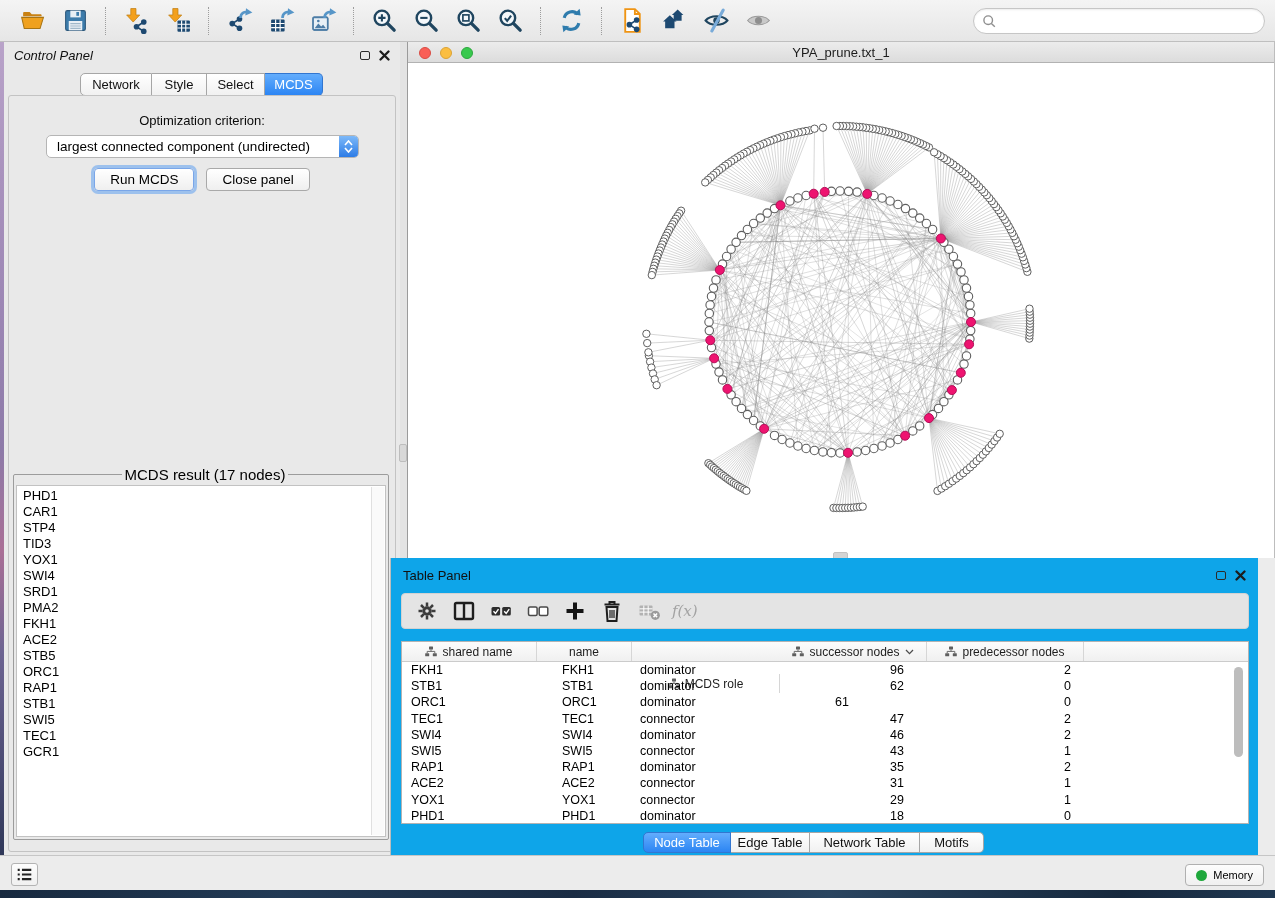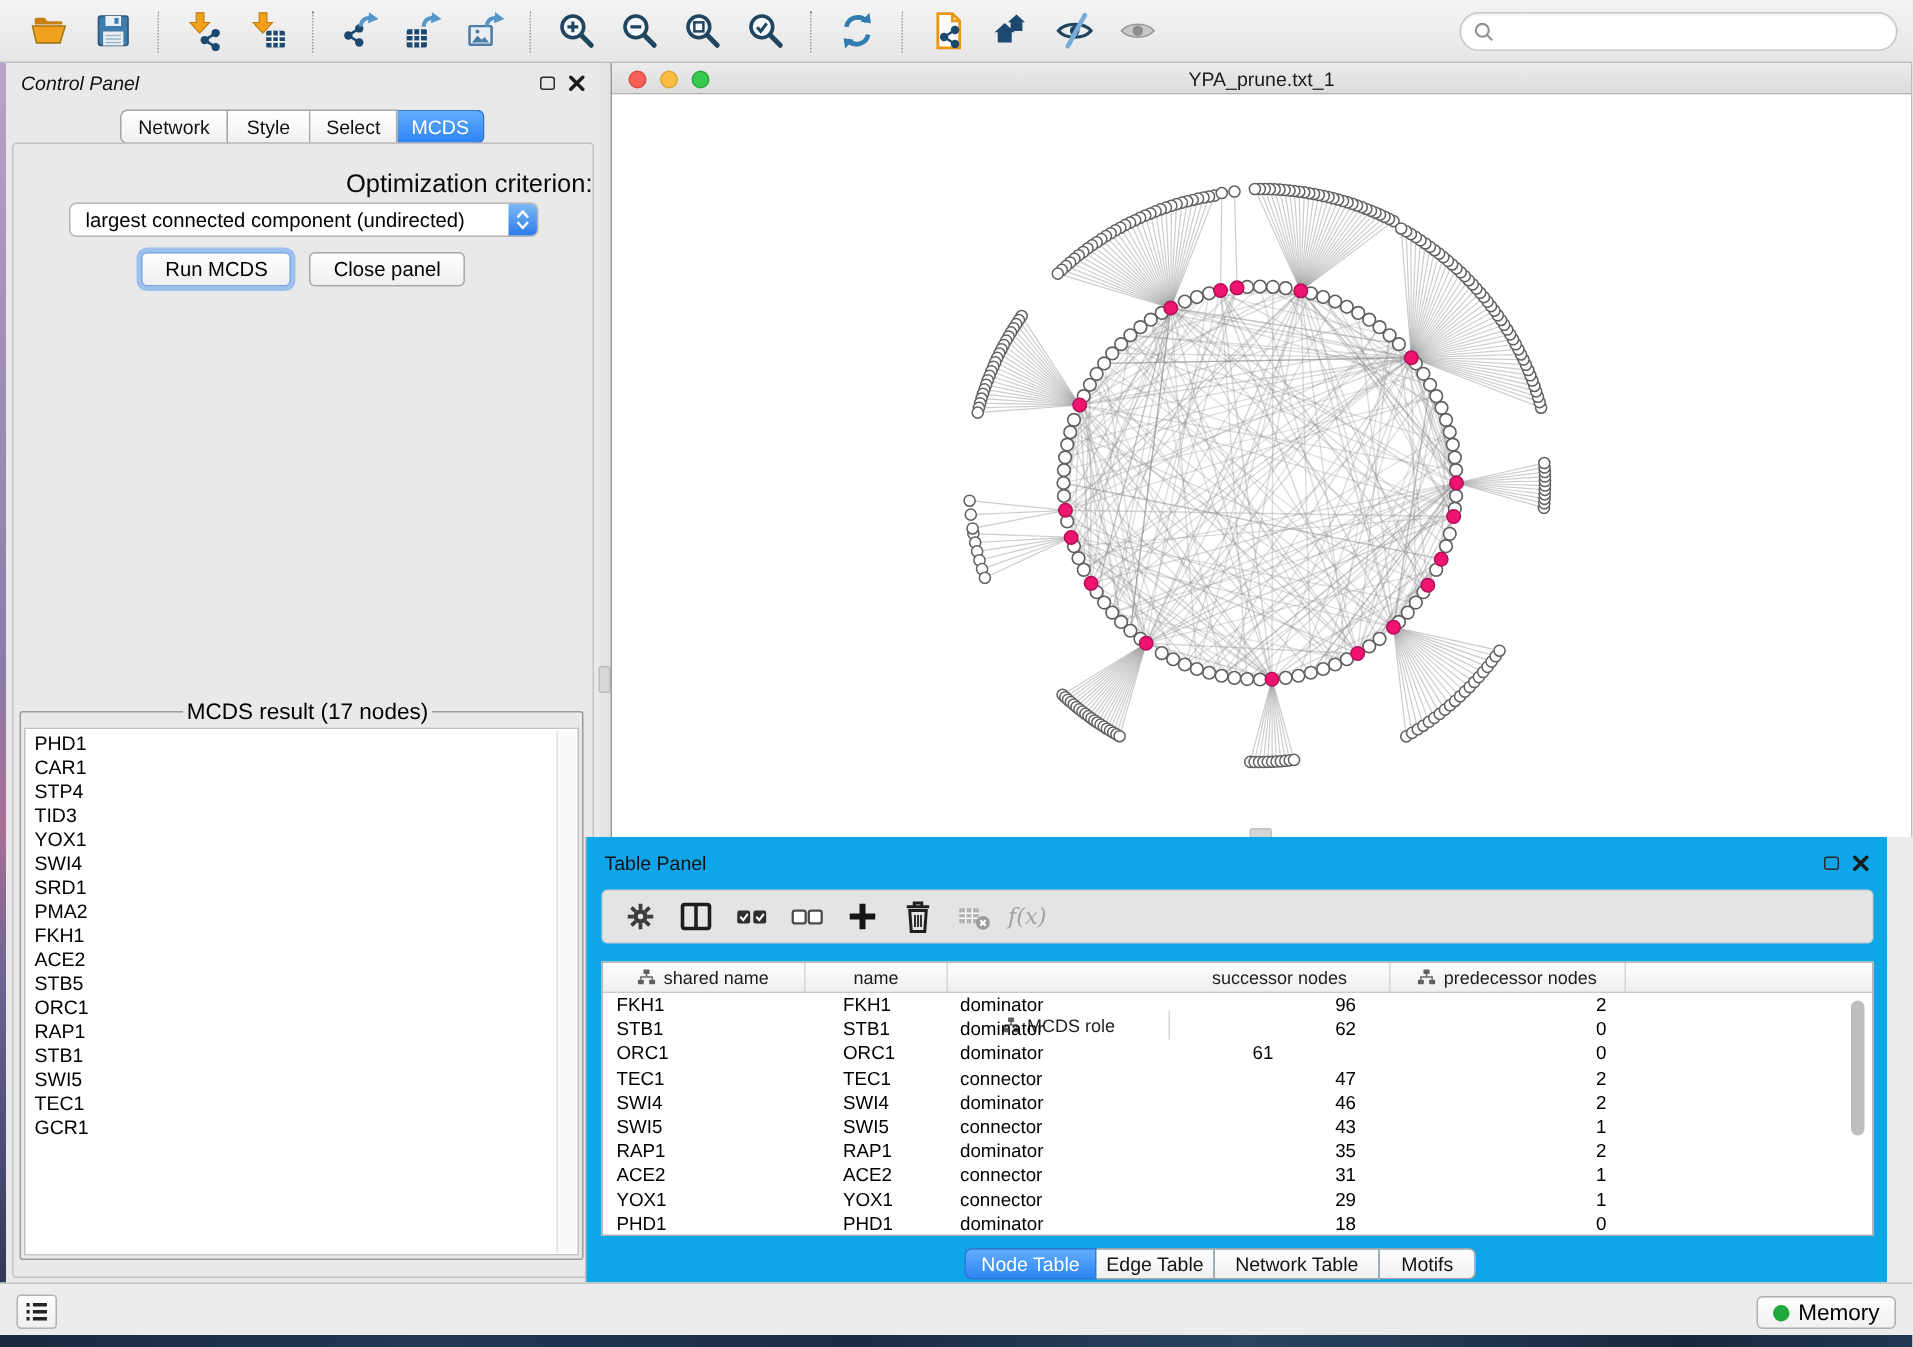--- a/index.html
+++ b/index.html
@@ -33,21 +33,21 @@
   .close-ico svg { display:block; }
   .seg { display:flex; }
   .seg .tab { background:linear-gradient(#ffffff,#f1f1f1); border:1px solid #a6a6a6; border-left:none;
     height:23px; display:flex; align-items:center; justify-content:center; font-size:13px; color:#111; }
   .seg .tab:first-child { border-left:1px solid #a6a6a6; border-radius:5px 0 0 5px; }
   .seg .tab:last-child { border-radius:0 5px 5px 0; }
   .seg .tab.sel { background:linear-gradient(#63adfd,#2c85f3); border-color:#3276d0; color:#fff; }
   #cp-tabs { position:absolute; left:76px; top:31px; }
   .cp-content { position:absolute; left:4px; top:53px; width:388px; height:757px;
     border:1px solid #c3c3c3; border-radius:3px; background:#e9e9e9; }
-  .opt-label { position:absolute; left:0; top:17px; width:100%; text-align:right; font-size:17px; color:#0a0a0a; }
+  .opt-label { position:absolute; left:0; top:17px; width:100%; text-align:center; font-size:13px; color:#0a0a0a; }
   .mac-select { position:absolute; left:37px; top:39px; width:313px; height:23px; background:#fff;
     border:1px solid #b5b5b5; border-radius:5px; display:flex; align-items:center; }
   .mac-select .val { flex:1; font-size:13.5px; padding-left:10px; color:#000; white-space:nowrap; }
   .stepper { width:19px; height:21px; border-radius:0 4px 4px 0; background:linear-gradient(#7db9f9,#2d7ce6);
     display:flex; flex-direction:column; align-items:center; justify-content:center; gap:1px; }
   .btnrow { position:absolute; left:0; top:72px; width:100%; display:flex; justify-content:center; gap:12px; }
   .macbtn { height:23px; padding:0 15px; font-size:13.5px; font-family:"Liberation Sans",sans-serif;
     background:linear-gradient(#ffffff,#efefef); border:1px solid #a9a9a9; border-radius:4px; color:#000; }
   .macbtn.focusring { box-shadow:0 0 0 3px rgba(106,167,240,.6); border-color:#7aa6e8; }
   fieldset.mcds { position:absolute; left:4px; top:370px; width:376px; height:374px;
@@ -94,21 +94,21 @@
   .vscroll { position:absolute; right:3px; top:22px; bottom:3px; width:12px; background:#fff; }
   .vscroll .thumb { position:absolute; left:1px; top:3px; width:9px; height:90px; background:#bdbdbd; border-radius:5px; }
   #bt-tabs { position:absolute; left:252px; top:274px; }
   #bt-tabs .tab { font-size:13px; }
 
   
   .status-bar { position:absolute; left:0; top:855px; width:1275px; height:35px; background:#ececec; border-top:1px solid #c6c6c6; }
   .sb-left { position:absolute; left:11px; top:7px; width:27px; height:23px; background:linear-gradient(#fdfdfd,#f0f0f0);
     border:1px solid #b3b3b3; border-radius:3px; display:flex; align-items:center; justify-content:center; }
   .memory-btn { position:absolute; right:11px; top:8px; height:22px; padding:0 10px; display:flex; align-items:center; gap:6px;
-    background:linear-gradient(#fdfdfd,#f0f0f0); border:1px solid #b0b0b0; border-radius:4px; font-size:15px; font-family:"Liberation Sans",sans-serif; color:#000; }
+    background:linear-gradient(#fdfdfd,#f0f0f0); border:1px solid #b0b0b0; border-radius:4px; font-size:11px; font-family:"Liberation Sans",sans-serif; color:#000; }
   .memory-dot { width:11px; height:11px; border-radius:50%; background:#1fa83c; display:inline-block; }
 </style>
 </head>
 <body>
 
 <div class="toolbar">
   <div id="tb-groups">
       <div class="tbtn">
         <svg viewBox="0 0 26 26">
           <path d="M3 9V5.8c0-.6.5-1.1 1.1-1.1h5.2l2 2.2h8.4c.6 0 1.1.5 1.1 1.1V9" fill="#c98112"></path>
@@ -1185,21 +1185,21 @@
           <svg width="12" height="11" viewBox="0 0 12 11">
             <path d="M6 3.4v2M6 5.4H2.2v1.8M6 5.4h3.8v1.8" stroke="#6a6a6a" fill="none"></path>
             <g fill="#5f5f5f">
               <rect x="4" y="0.4" width="4" height="3" rx=".5"></rect>
               <rect x="0.2" y="7.2" width="4" height="3" rx=".5"></rect>
               <rect x="7.8" y="7.2" width="4" height="3" rx=".5"></rect>
             </g>
           </svg>
           <span>MCDS role</span>
         </div>
-        <div class="th" style="width: 147px; flex-direction: column;">
+        <div class="th" style="width: 147px;">
           <svg width="12" height="11" viewBox="0 0 12 11">
             <path d="M6 3.4v2M6 5.4H2.2v1.8M6 5.4h3.8v1.8" stroke="#6a6a6a" fill="none"></path>
             <g fill="#5f5f5f">
               <rect x="4" y="0.4" width="4" height="3" rx=".5"></rect>
               <rect x="0.2" y="7.2" width="4" height="3" rx=".5"></rect>
               <rect x="7.8" y="7.2" width="4" height="3" rx=".5"></rect>
             </g>
           </svg>
           <span>successor nodes</span>
           <svg width="9" height="6" viewBox="0 0 9 6">

